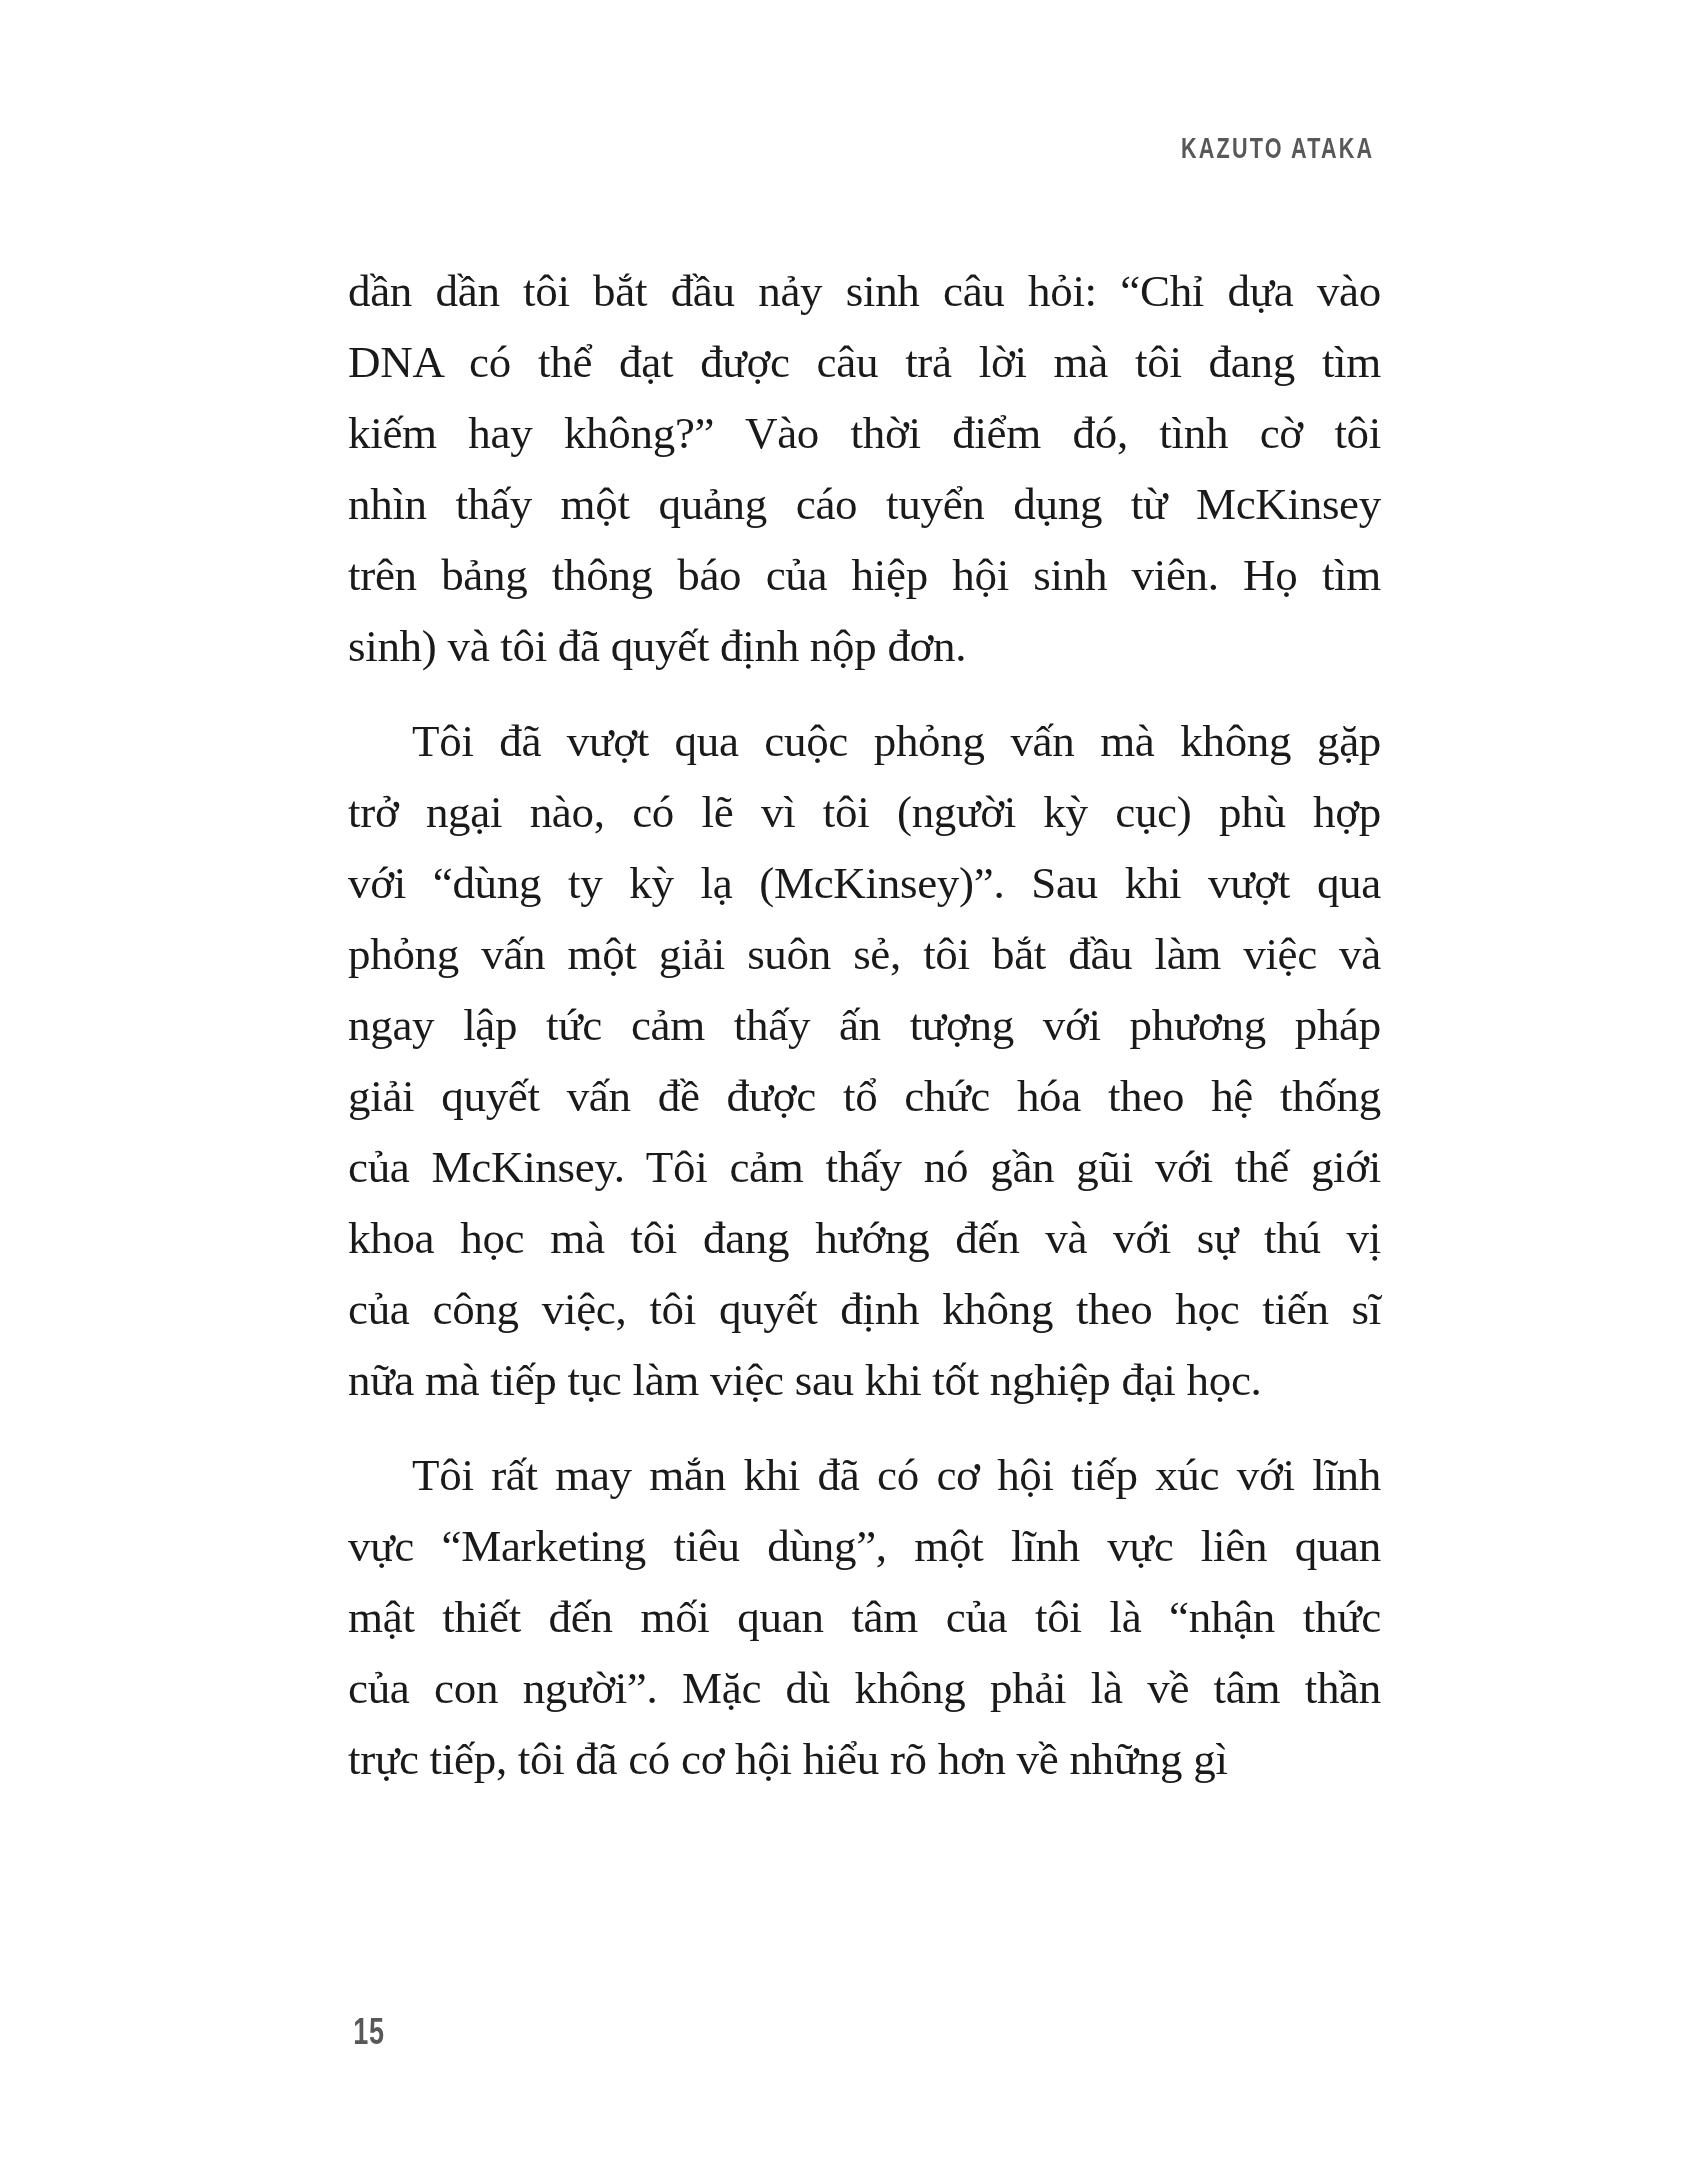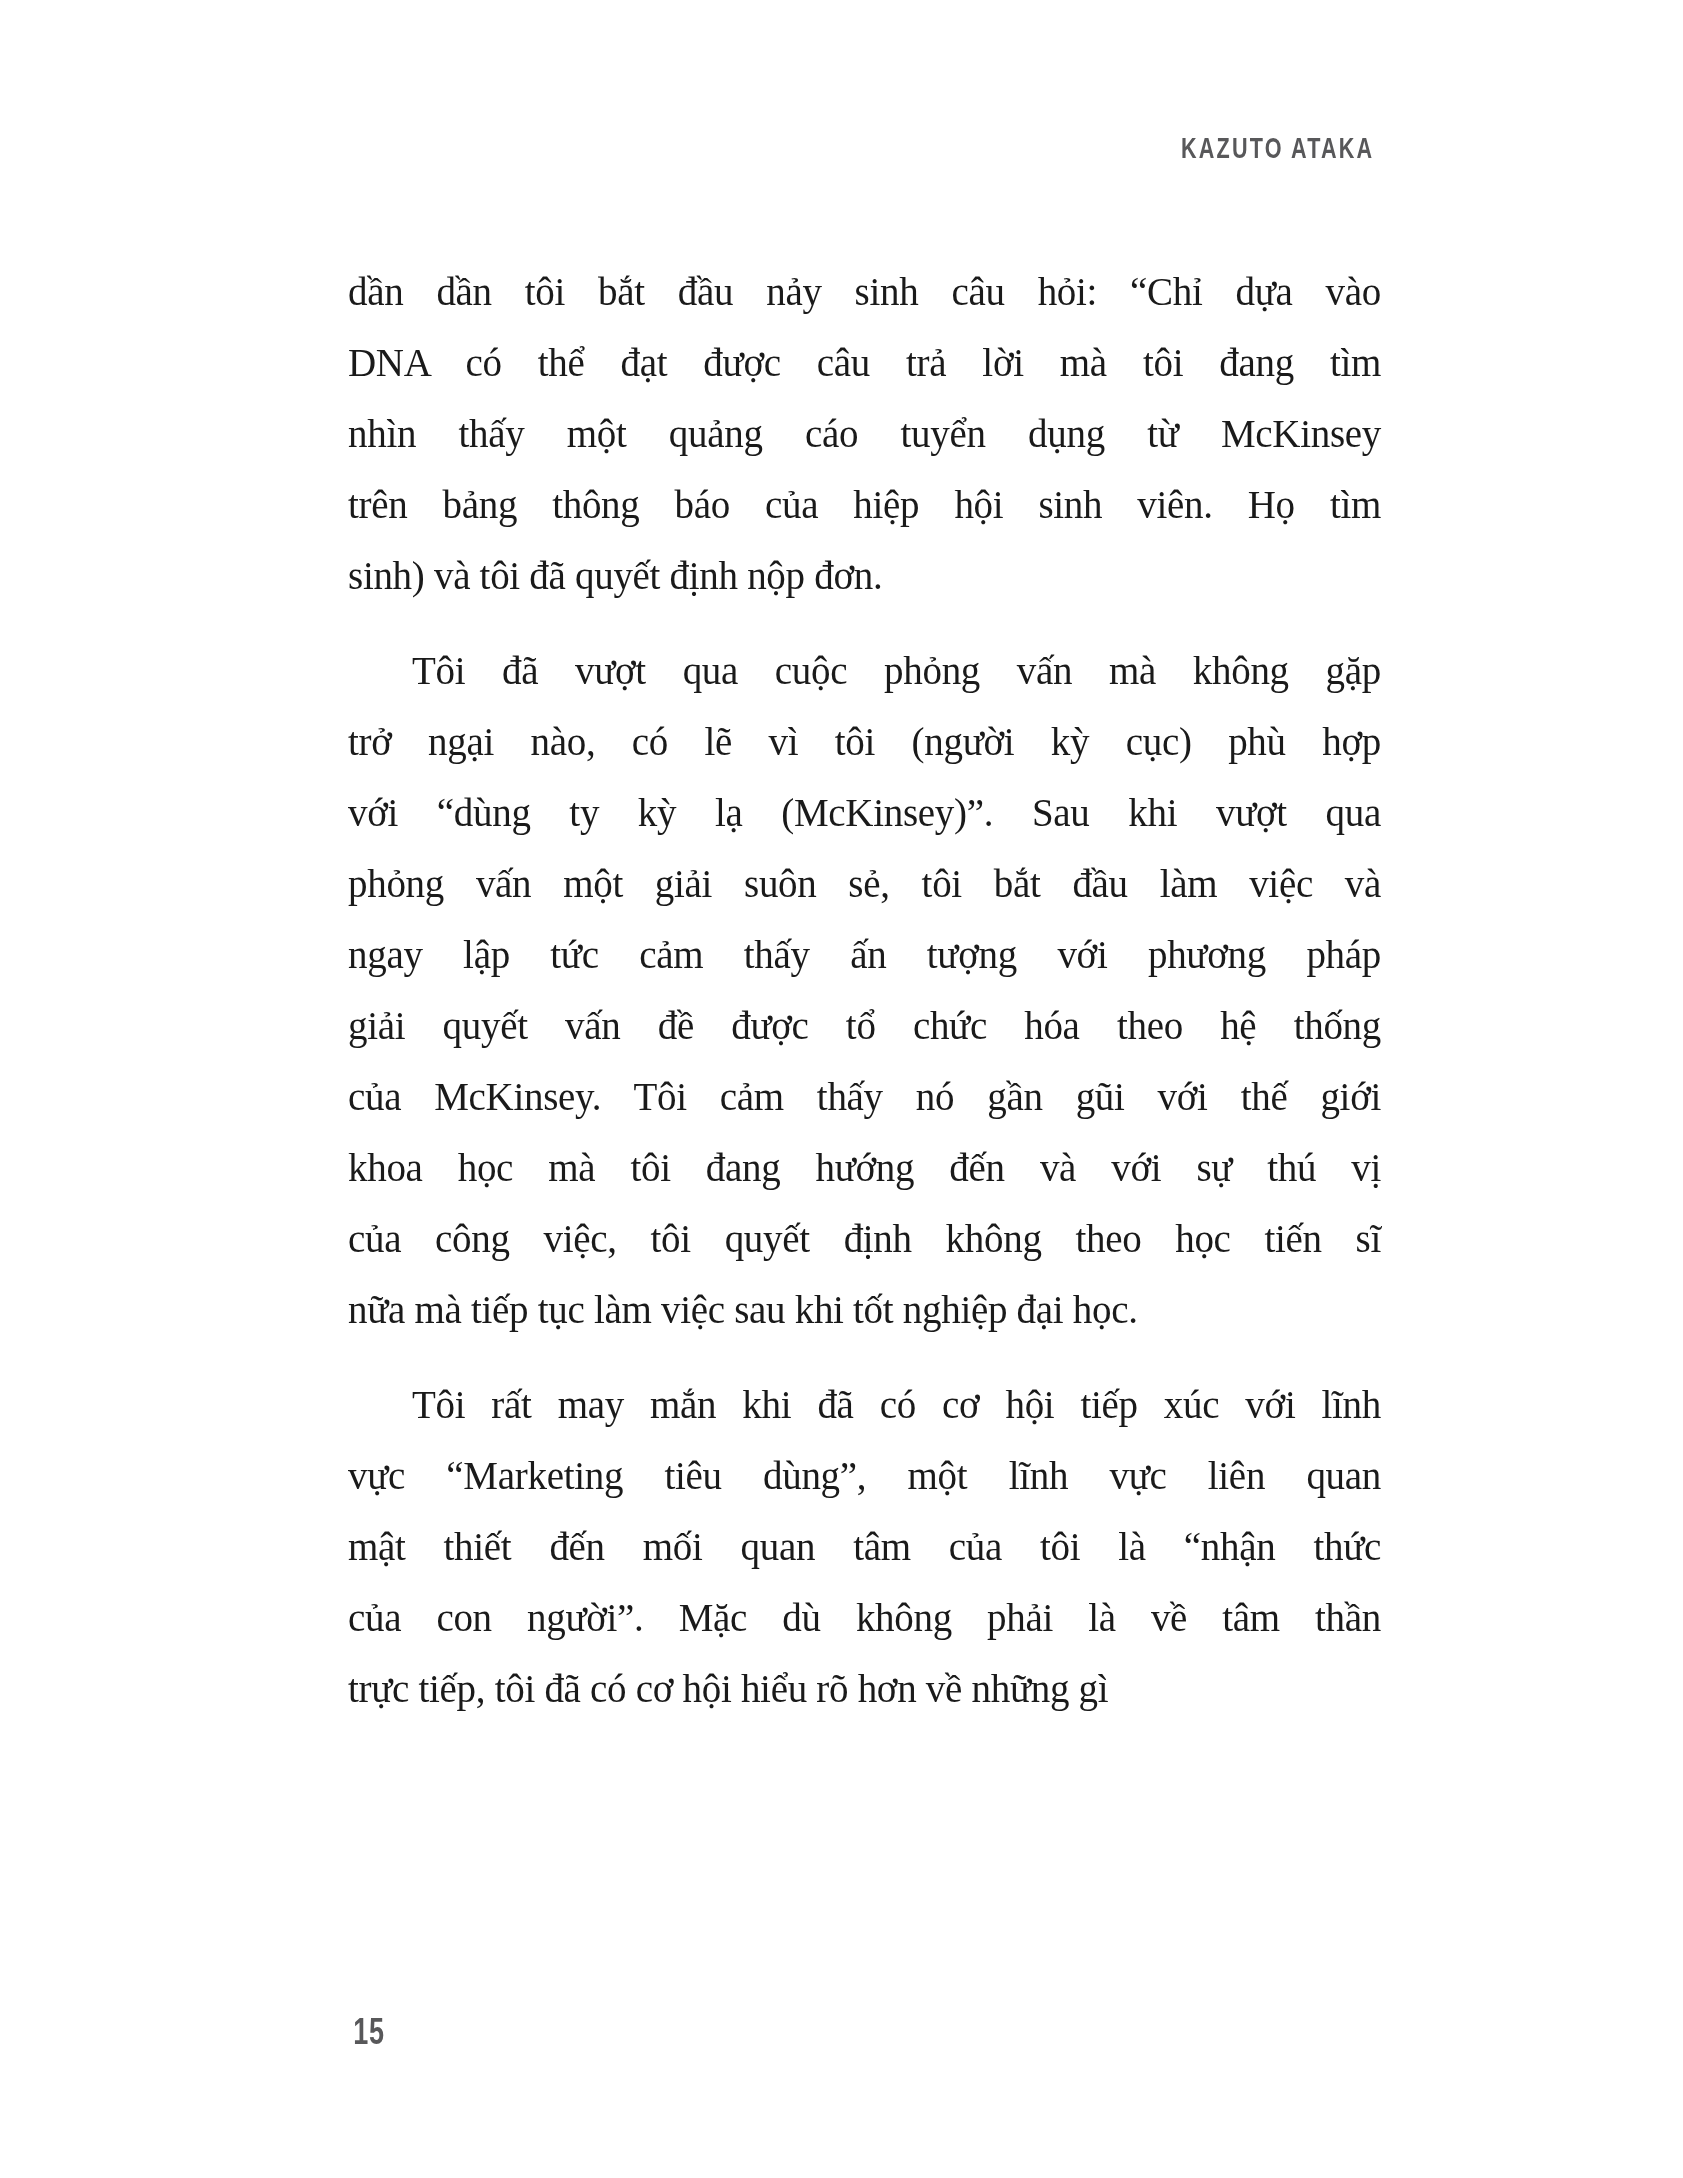--- a/index.html
+++ b/index.html
@@ -32,21 +32,21 @@
     transform-origin: right center;
   }
   .text-block {
     position: absolute;
     left: 348px;
     top: 256px;
     width: 1033px;
   }
   .paragraph + .paragraph { margin-top: 24px; }
   .line {
-    font-size: 39px;
+    font-size: 45px;
     line-height: 71px;
     letter-spacing: -0.3px;
     color: var(--body-text);
     text-align: justify;
     text-align-last: justify;
     white-space: normal;
   }
   .line.final { text-align-last: left; }
   .paragraph.indented .line:first-child { text-indent: 64px; }
   .folio {
@@ -71,20 +71,21 @@
 </head>
 <body>
 
 <div class="page">
   <div class="running-header">KAZUTO ATAKA</div>
 
   <div class="text-block">
       <div class="paragraph">
         <div class="line">dần dần tôi bắt đầu nảy sinh câu hỏi: “Chỉ dựa vào</div>
         <div class="line">DNA có thể đạt được câu trả lời mà tôi đang tìm</div>
+        <div class="line">kiếm hay không?” Vào thời điểm đó, tình cờ tôi</div>
         <div class="line">nhìn thấy một quảng cáo tuyển dụng từ McKinsey</div>
         <div class="line">trên bảng thông báo của hiệp hội sinh viên. Họ tìm</div>
         <div class="line final">sinh) và tôi đã quyết định nộp đơn.</div>
       </div>
       <div class="paragraph indented">
         <div class="line">Tôi đã vượt qua cuộc phỏng vấn mà không gặp</div>
         <div class="line">trở ngại nào, có lẽ vì tôi (người kỳ cục) phù hợp</div>
         <div class="line">với “dùng ty kỳ lạ (McKinsey)”. Sau khi vượt qua</div>
         <div class="line">phỏng vấn một giải suôn sẻ, tôi bắt đầu làm việc và</div>
         <div class="line">ngay lập tức cảm thấy ấn tượng với phương pháp</div>

